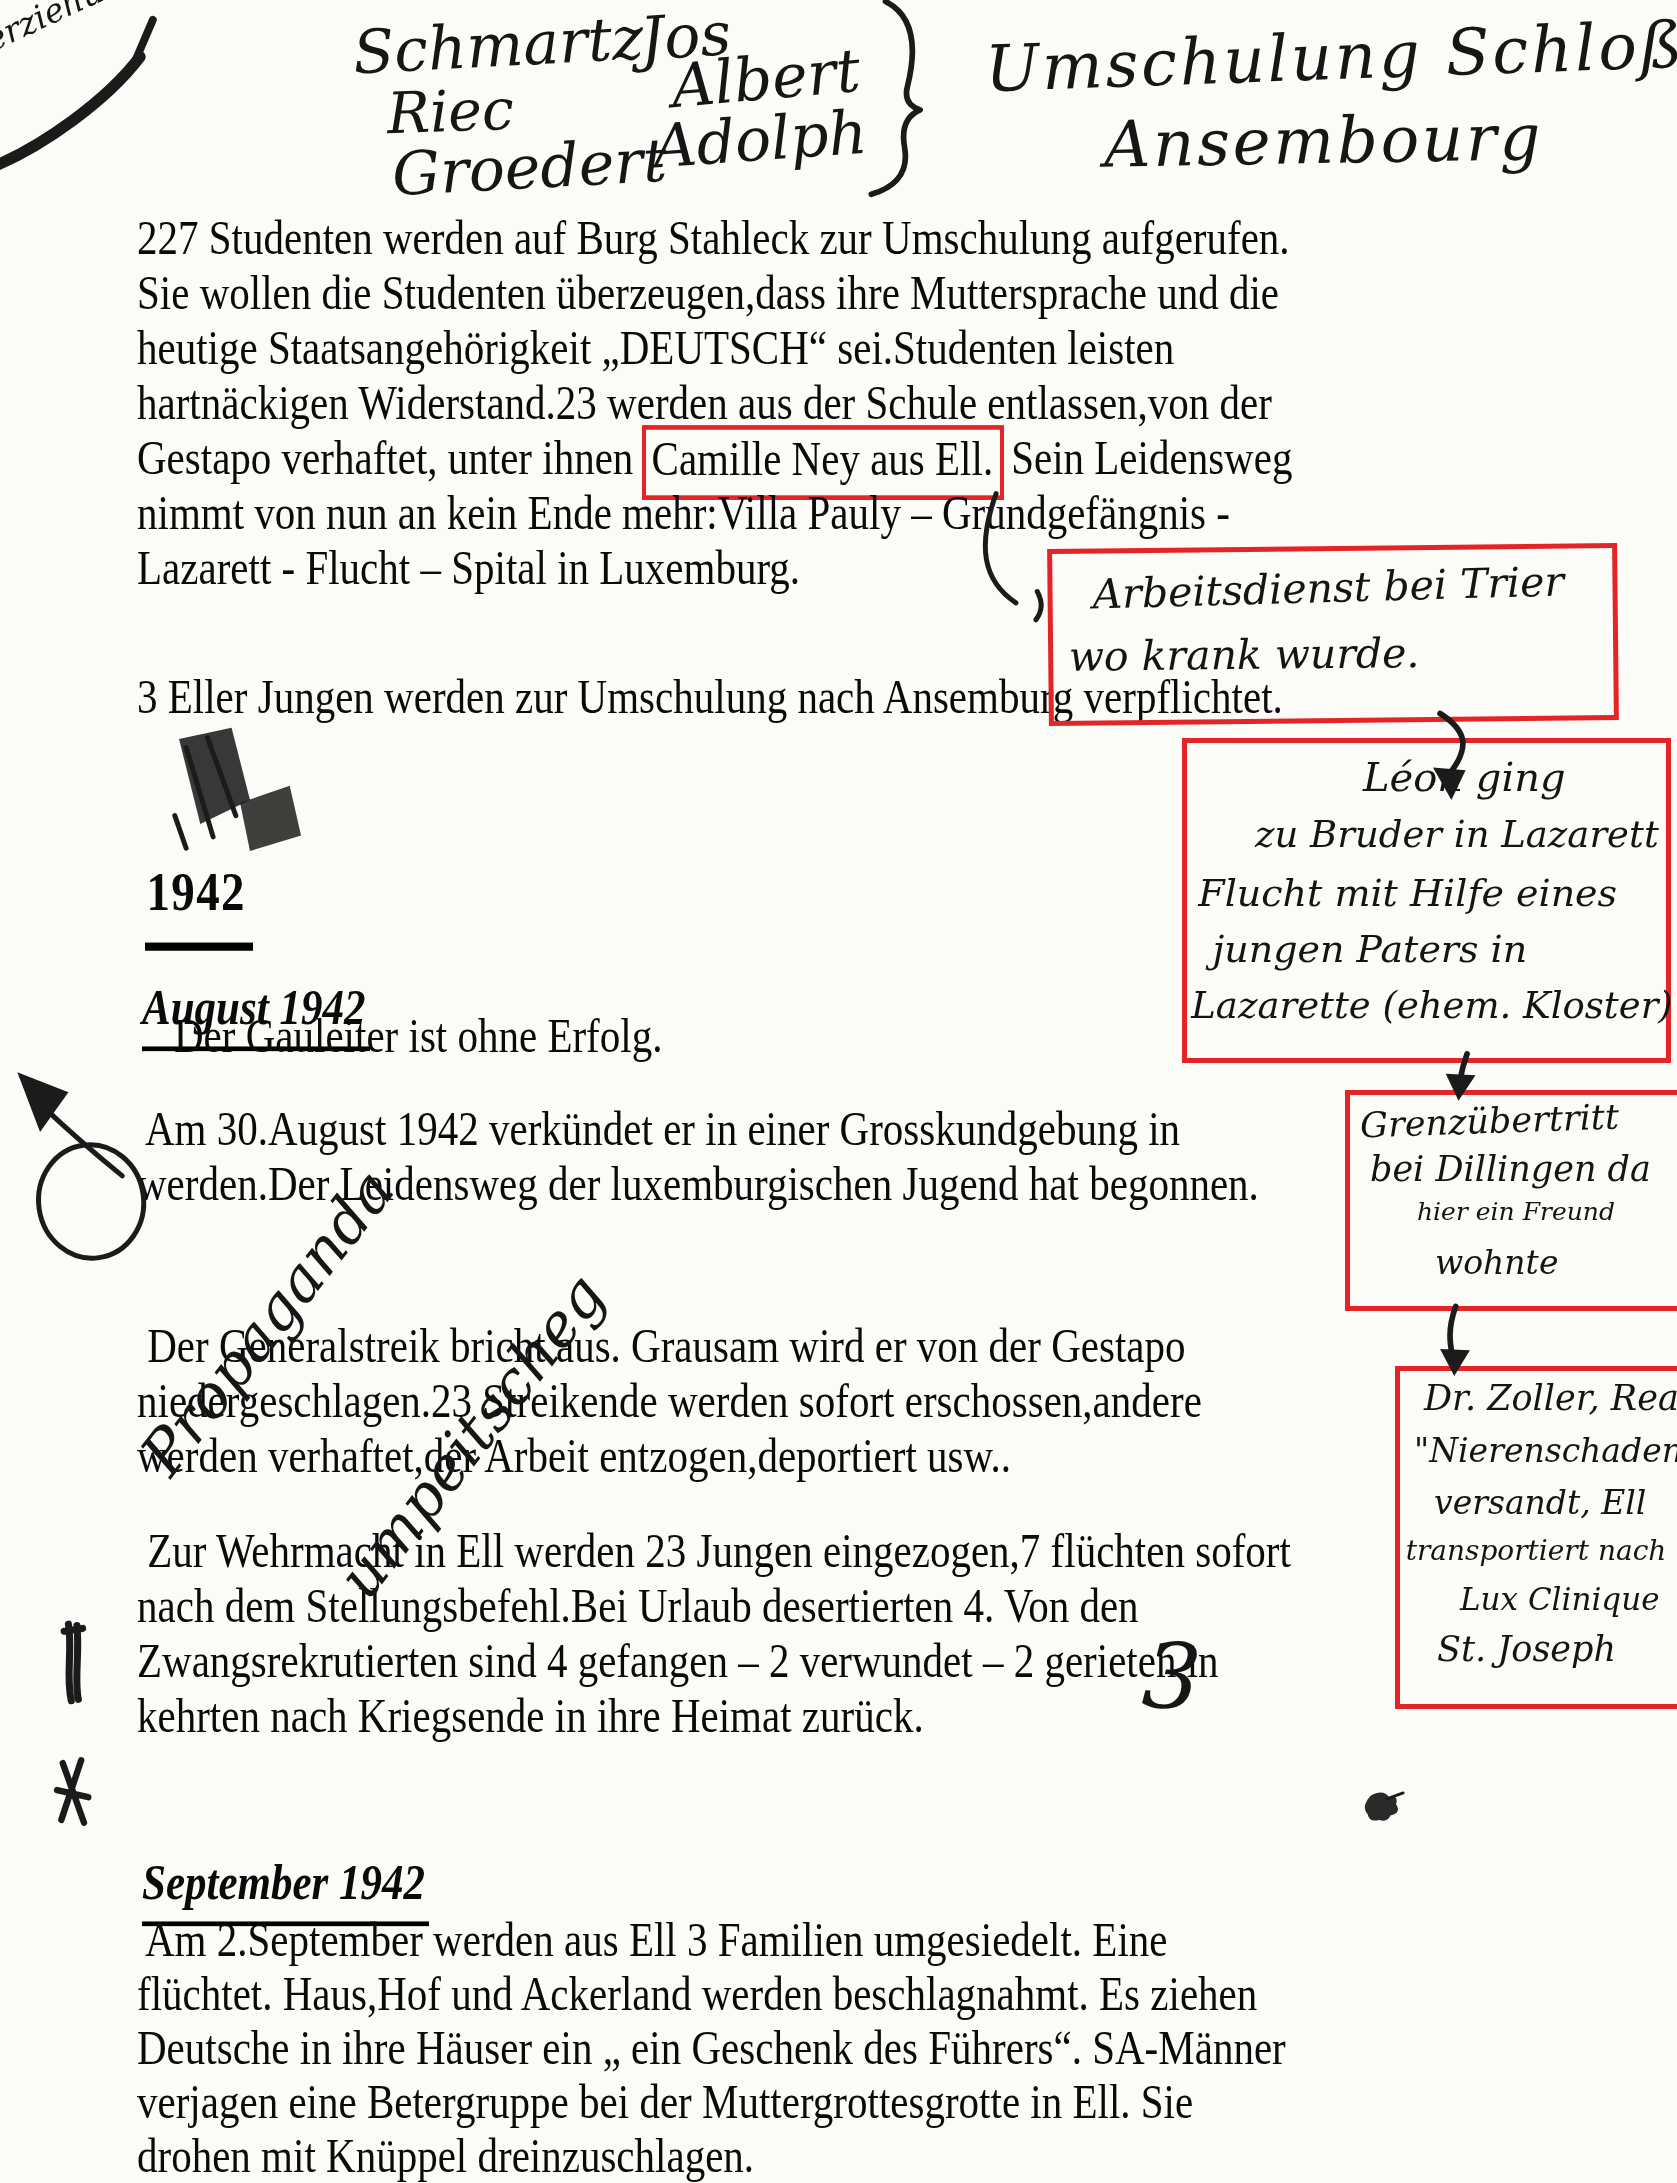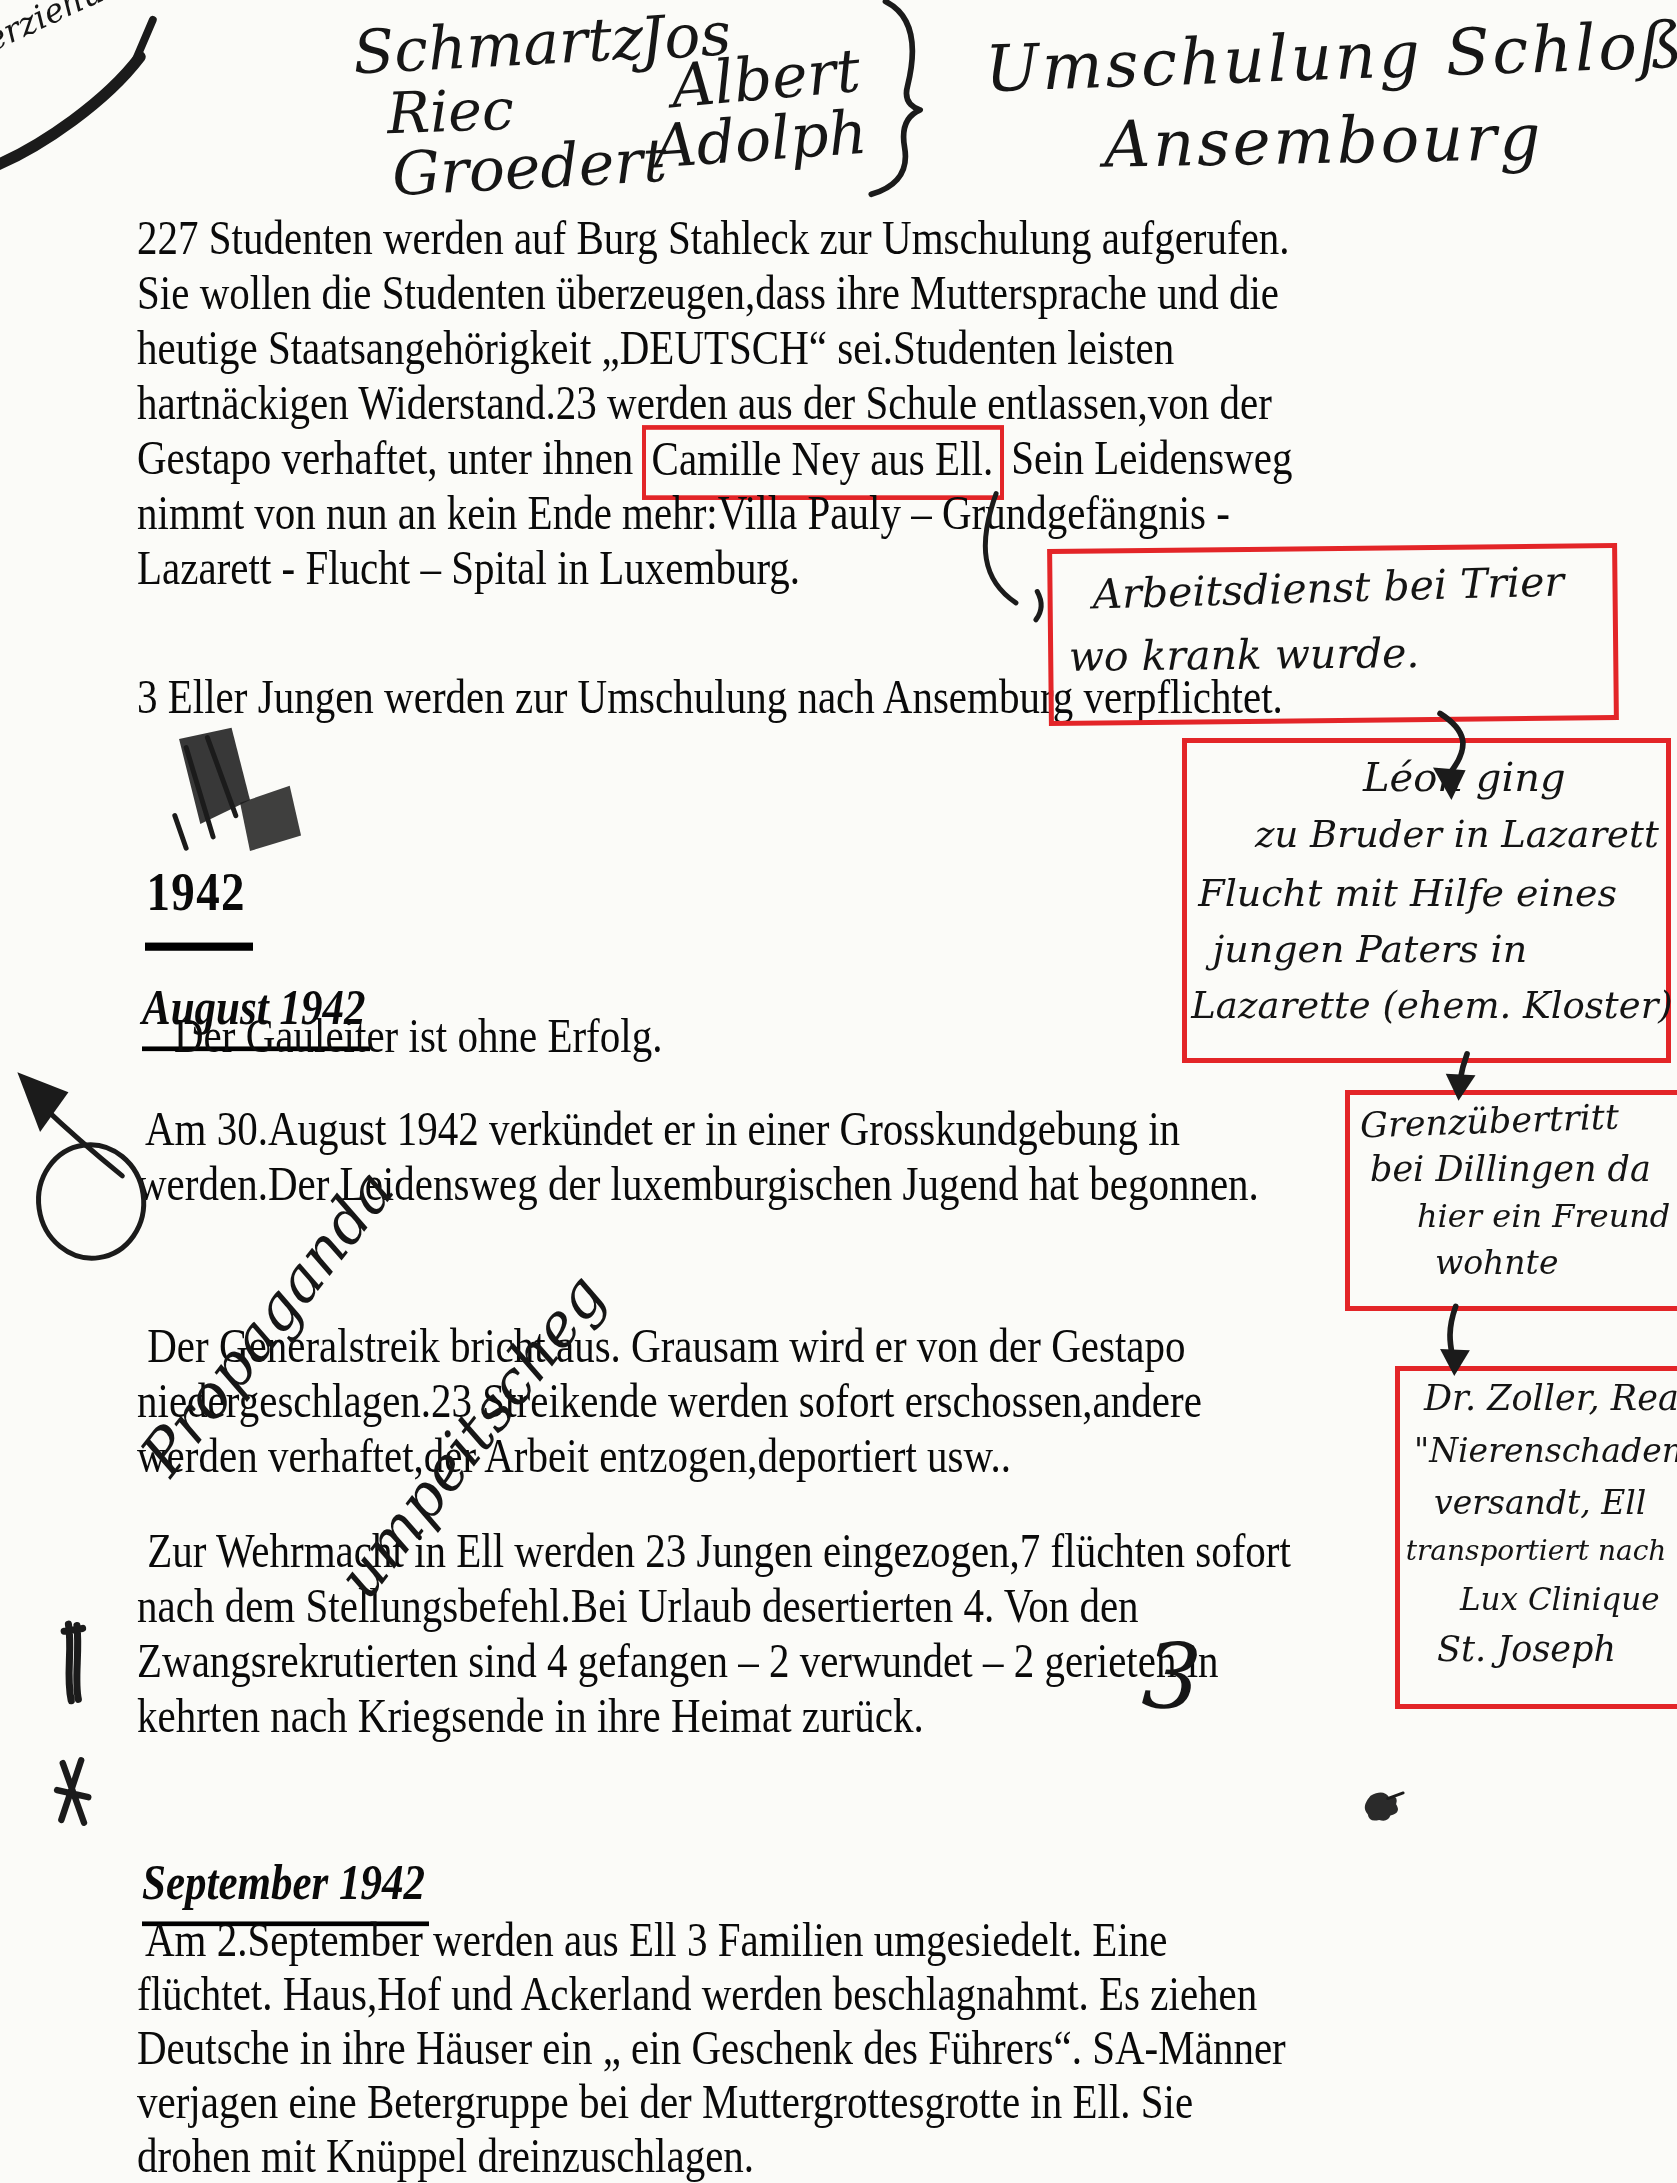--- a/index.html
+++ b/index.html
@@ -135,21 +135,21 @@
     <div class="bl" style="left:176px;top:11.3px;font-size:40px;">Léon ging</div>
     <div class="bl" style="left:68px;top:70px;font-size:37px;">zu Bruder in Lazarett</div>
     <div class="bl" style="left:11.3px;top:128px;font-size:38px;">Flucht mit Hilfe eines</div>
     <div class="bl" style="left:25.5px;top:184px;font-size:38px;">jungen Paters in</div>
     <div class="bl" style="left:4.3px;top:241px;font-size:37px;">Lazarette (ehem. Kloster)</div>
   </div>
 
   <div class="rbox" style="left:1345px;top:1090px;width:339px;height:211px;">
     <div class="bl" style="left:10px;top:5.7px;font-size:35px;transform:rotate(-2deg);">Grenzübertritt</div>
     <div class="bl" style="left:20px;top:54px;font-size:35px;">bei Dillingen da</div>
-    <div class="bl" style="left:67px;top:102px;font-size:32px;">hier ein Freund</div>
+    <div class="bl" style="left:67px;top:102px;font-size:25px;">hier ein Freund</div>
     <div class="bl" style="left:85px;top:148px;font-size:33px;">wohnte</div>
   </div>
 
   <div class="rbox" style="left:1395px;top:1366px;width:287px;height:333px;">
     <div class="bl" style="left:24px;top:7px;font-size:35px;">Dr. Zoller, Rea</div>
     <div class="bl" style="left:14px;top:60px;font-size:33px;">"Nierenschaden"</div>
     <div class="bl" style="left:34px;top:112px;font-size:33px;">versandt, Ell</div>
     <div class="bl" style="left:5.7px;top:163px;font-size:28px;">transportiert nach</div>
     <div class="bl" style="left:60px;top:210px;font-size:31px;">Lux Clinique</div>
     <div class="bl" style="left:37px;top:258px;font-size:35px;">St. Joseph</div>

